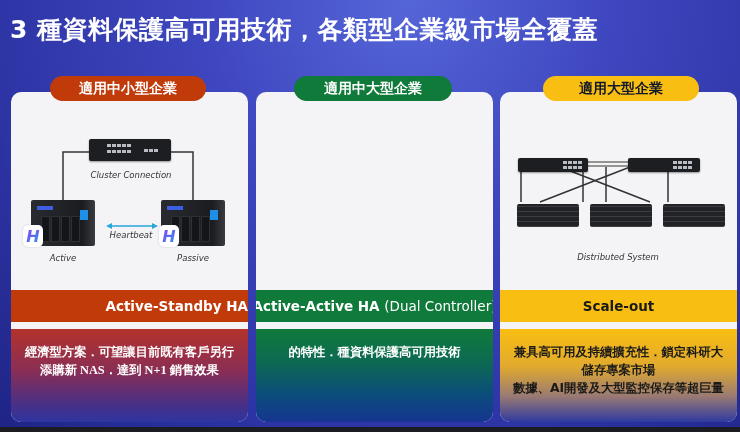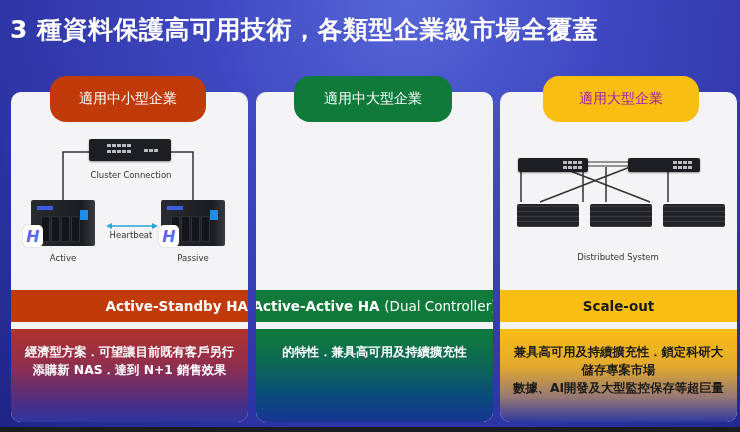--- a/index.html
+++ b/index.html
@@ -19,47 +19,47 @@
   }
   .card {
     position: absolute; top: 92px; width: 237px; height: 330px;
     border-radius: 10px; overflow: hidden;
     background: #f4f4f7;
   }
   .card.c1 { left: 11px; }
   .card.c2 { left: 256px; }
   .card.c3 { left: 500px; }
   .pill {
-    position: absolute; top: 76px; height: 46px; border-radius: 16px;
+    position: absolute; top: 76px; height: 25px; border-radius: 16px;
     display: flex; align-items: center; justify-content: center;
-    font-size: 14px; font-weight: normal; z-index: 5; white-space: nowrap; text-align: center;
+    font-size: 14px; font-weight: bold; z-index: 5; white-space: nowrap; text-align: center;
   }
   .pill.p1 { left: 50px; width: 156px; background: #c03a0a; color: #fff; }
   .pill.p2 { left: 294px; width: 158px; background: #0f7a3a; color: #fff; }
-  .pill.p3 { left: 543px; width: 156px; background: #f9be12; color: #a21caf; }
+  .pill.p3 { left: 543px; width: 156px; background: #f9be12; color: #0f172a; }
 
   .diagram { position: absolute; left: 0; top: 0; width: 100%; height: 198px; }
-  .cap { position: absolute; font-size: 8.5px; color: #333; white-space: nowrap; transform: translateX(-50%); }
+  .cap { position: absolute; font-size: 8.5px; color: #333; white-space: nowrap; transform: translateX(-50%); font-style: italic; }
 
   .band {
     position: absolute; left: 0; top: 198px; width: 100%; height: 32px;
     display: flex; align-items: center; justify-content: center;
     font-weight: bold; font-size: 13.5px; white-space: nowrap;
   }
   .band .sub { font-weight: normal; }
   .c1 .band { background: #c03a0a; color: #fff; justify-content: flex-end; }
   .c2 .band { background: #0f7a3a; color: #fff; }
   .c3 .band { background: #f9be12; color: #1a1a1a; }
 
   .desc {
     position: absolute; left: 0; top: 237px; width: 100%; height: 93px;
     padding: 14px 6px 0 6px; text-align: center;
     font-size: 12.3px; line-height: 18px; font-weight: bold;
   }
-  .c1 .desc { background: linear-gradient(180deg, #b3322b 0%, #8a2e55 45%, #4a2f85 80%, #2e35a0 100%); color: #fff; }
+  .c1 .desc { background: linear-gradient(180deg, #b3322b 0%, #8a2e55 45%, #4a2f85 80%, #2e35a0 100%); color: #fff; font-family: Liberation Serif, serif; }
   .c2 .desc { background: linear-gradient(180deg, #0f7a3a 0%, #0d6a52 35%, #0b4d7a 70%, #163592 100%); color: #fff; }
   .c3 .desc { background: linear-gradient(180deg, #f9be12 0%, #e2aa2e 40%, #9a7a72 72%, #2f3aa0 100%); color: #1a1a1a; }
 
   .desc-line { display: block; }
 
   
   .switch {
     position: absolute; background: #1d1e22; border-radius: 2px;
     box-shadow: 0 1px 2px rgba(0,0,0,0.4);
   }
@@ -170,21 +170,21 @@
     <span class="desc-line">經濟型方案．可望讓目前既有客戶另行</span>
     <span class="desc-line">添購新 NAS．達到 N+1 銷售效果</span>
   </div>
 </div>
 
 <div class="card c2">
   <div class="band">
     <span>Active-Active HA</span>&nbsp;<span class="sub">(Dual Controller)</span>
   </div>
   <div class="desc">
-    <span class="desc-line">的特性．兼具高可用及持續擴充性</span>
+    <span class="desc-line">的特性．種資料保護高可用技術</span>
   </div>
 </div>
 
 <div class="card c3">
   <div class="diagram">
     <svg class="lines" width="237" height="198">
       <line x1="60" y1="70" x2="128" y2="70" stroke="#333" stroke-width="1.2"></line>
       <line x1="60" y1="74" x2="128" y2="74" stroke="#333" stroke-width="1.2"></line>
       <line x1="21" y1="75" x2="21" y2="110" stroke="#333" stroke-width="1.5"></line>
       <line x1="83" y1="75" x2="83" y2="110" stroke="#333" stroke-width="1.5"></line>

